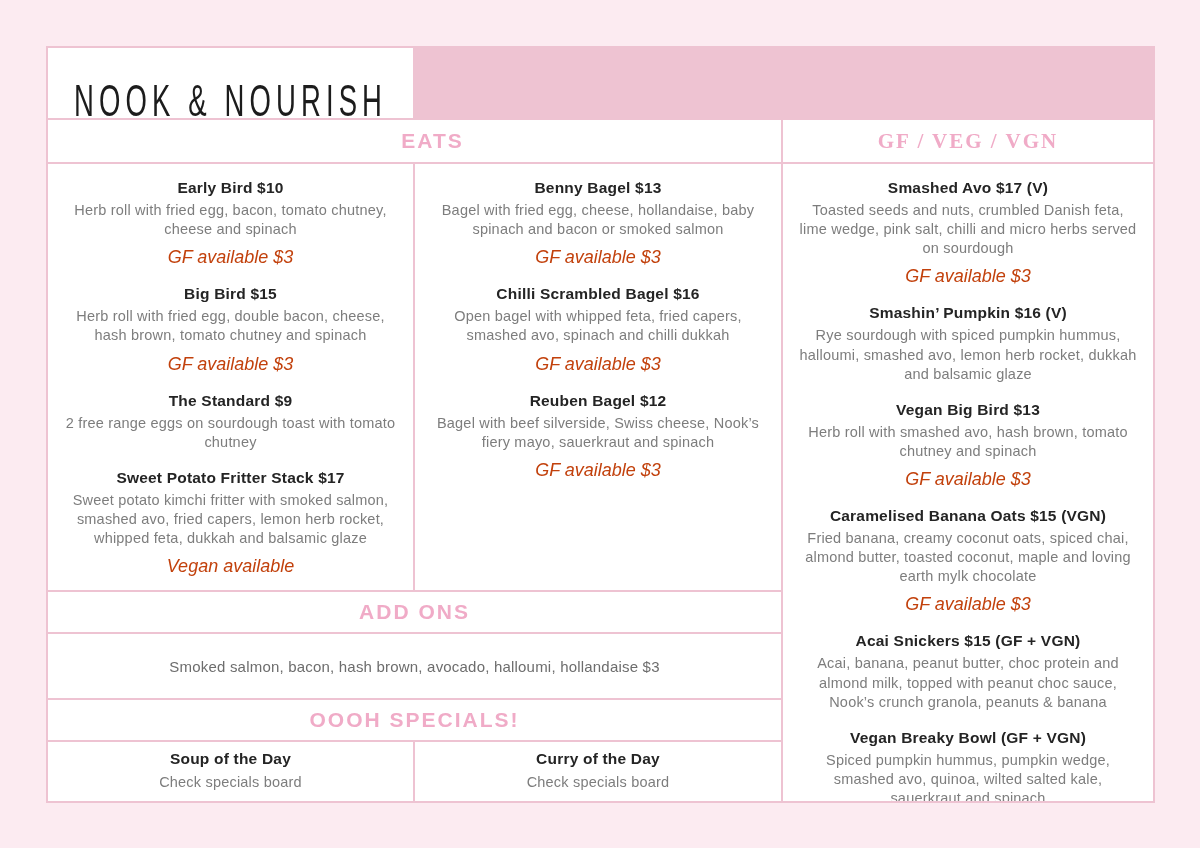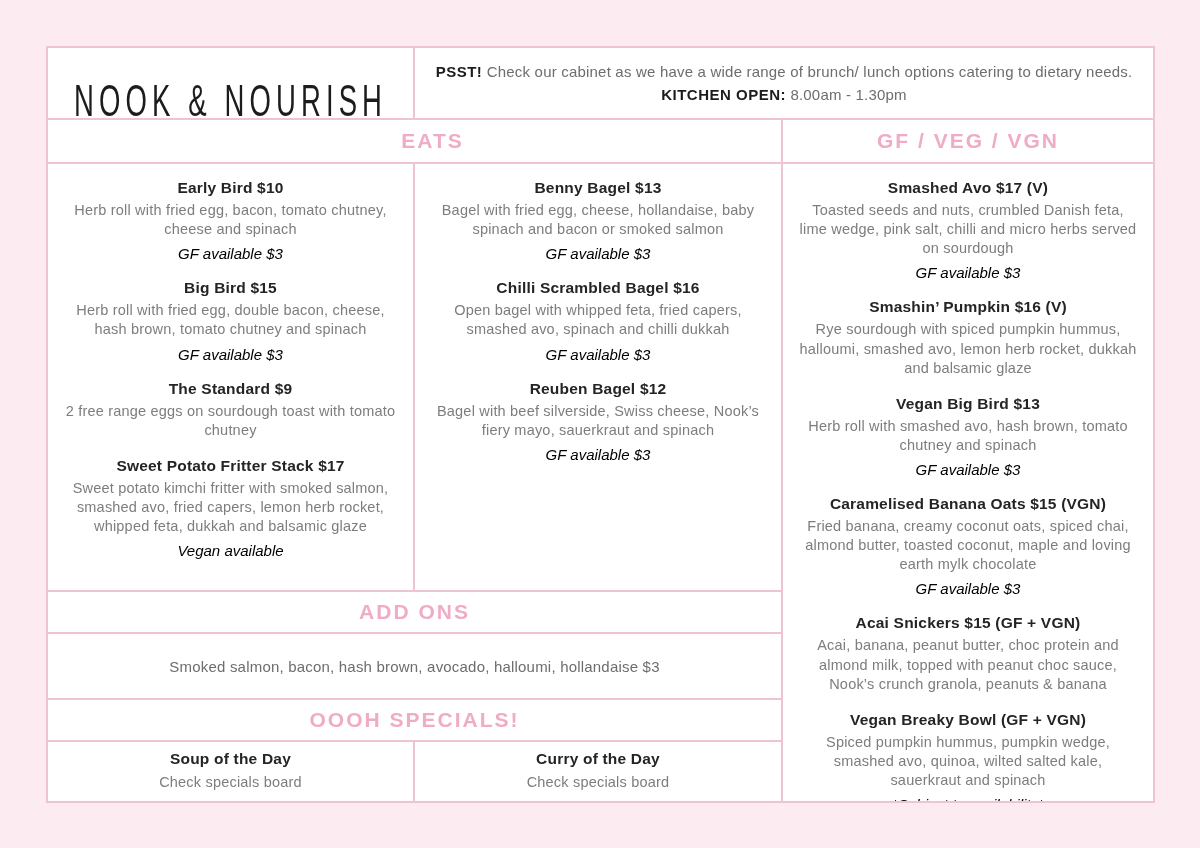--- a/index.html
+++ b/index.html
@@ -27,58 +27,48 @@
     font-size:27px;color:#1c1c1c;letter-spacing:5px;white-space:nowrap;
     transform:scale(1.02,1.62);transform-origin:center;
     font-family:"Liberation Sans", sans-serif;font-weight:400;
   }
   .psst-cell{grid-column:2/4;grid-row:1;display:flex;flex-direction:column;align-items:center;justify-content:center;gap:6px;}
   .psst-line{font-size:15px;color:#6d6d6d;letter-spacing:.2px;margin:0;}
   .psst-line b{color:#1c1c1c;letter-spacing:.5px;}
   .bar{display:flex;align-items:center;justify-content:center;}
   .bar span{font-weight:bold;font-size:21px;letter-spacing:2px;color:#f0abc7;}
   .eats-bar{grid-column:1/3;grid-row:2;padding-left:36px;}
-  .gf-bar{grid-column:3;grid-row:2;}
+  .gf-bar{grid-column:3;grid-row:2;font-family:Liberation Serif, serif;}
   .col{padding:15px 16px 8px 16px;text-align:center;}
   .col1{grid-column:1;grid-row:3;}
   .col2{grid-column:2;grid-row:3;}
   .gf-col{grid-column:3;grid-row:3/8;}
   .item{margin-bottom:17px;}
   .item-name{font-weight:bold;font-size:15.5px;color:#242424;letter-spacing:.2px;margin-bottom:4px;}
   .item-desc{font-size:14.5px;color:#7d7d7d;line-height:1.32;letter-spacing:.2px;margin:2px auto 6px auto;max-width:338px;}
-  .item-note{font-style:italic;font-size:15px;color:#000000;margin-top:2px;}
+  .item-note{font-style:italic;font-size:18px;color:#c2410c;margin-top:8px;}
   .addons-bar{grid-column:1/3;grid-row:4;}
   .addons-content{grid-column:1/3;grid-row:5;display:flex;flex-direction:column;align-items:center;justify-content:center;gap:4px;}
   .addon-line{font-size:15px;color:#6d6d6d;letter-spacing:.2px;margin:0;}
   .specials-bar{grid-column:1/3;grid-row:6;}
   .special{display:flex;flex-direction:column;align-items:center;justify-content:center;gap:5px;text-align:center;}
   .special-1{grid-column:1;grid-row:7;}
   .special-2{grid-column:2;grid-row:7;}
   .special .item-name{margin-bottom:0;}
   .special .item-desc{margin:0;}
 </style>
 </head>
 <body>
 
 <div class="menu">
 
   <div class="cell logo-cell">
     <div class="logo">NOOK &amp; NOURISH</div>
   </div>
 
-  <div class="cell psst-cell">
-    <p class="psst-line">
-      <b>PSST!</b>
-      <span>Check our cabinet as we have a wide range of brunch/ lunch options catering to dietary needs.</span>
-    </p>
-    <p class="psst-line">
-      <b>KITCHEN OPEN:</b>
-      <span>8.00am - 1.30pm</span>
-    </p>
-  </div>
 
   <div class="cell bar eats-bar">
     <span>EATS</span>
   </div>
 
   <div class="cell bar gf-bar">
     <span>GF / VEG / VGN</span>
   </div>
 
   <div class="cell col col1" id="eats-col1">

